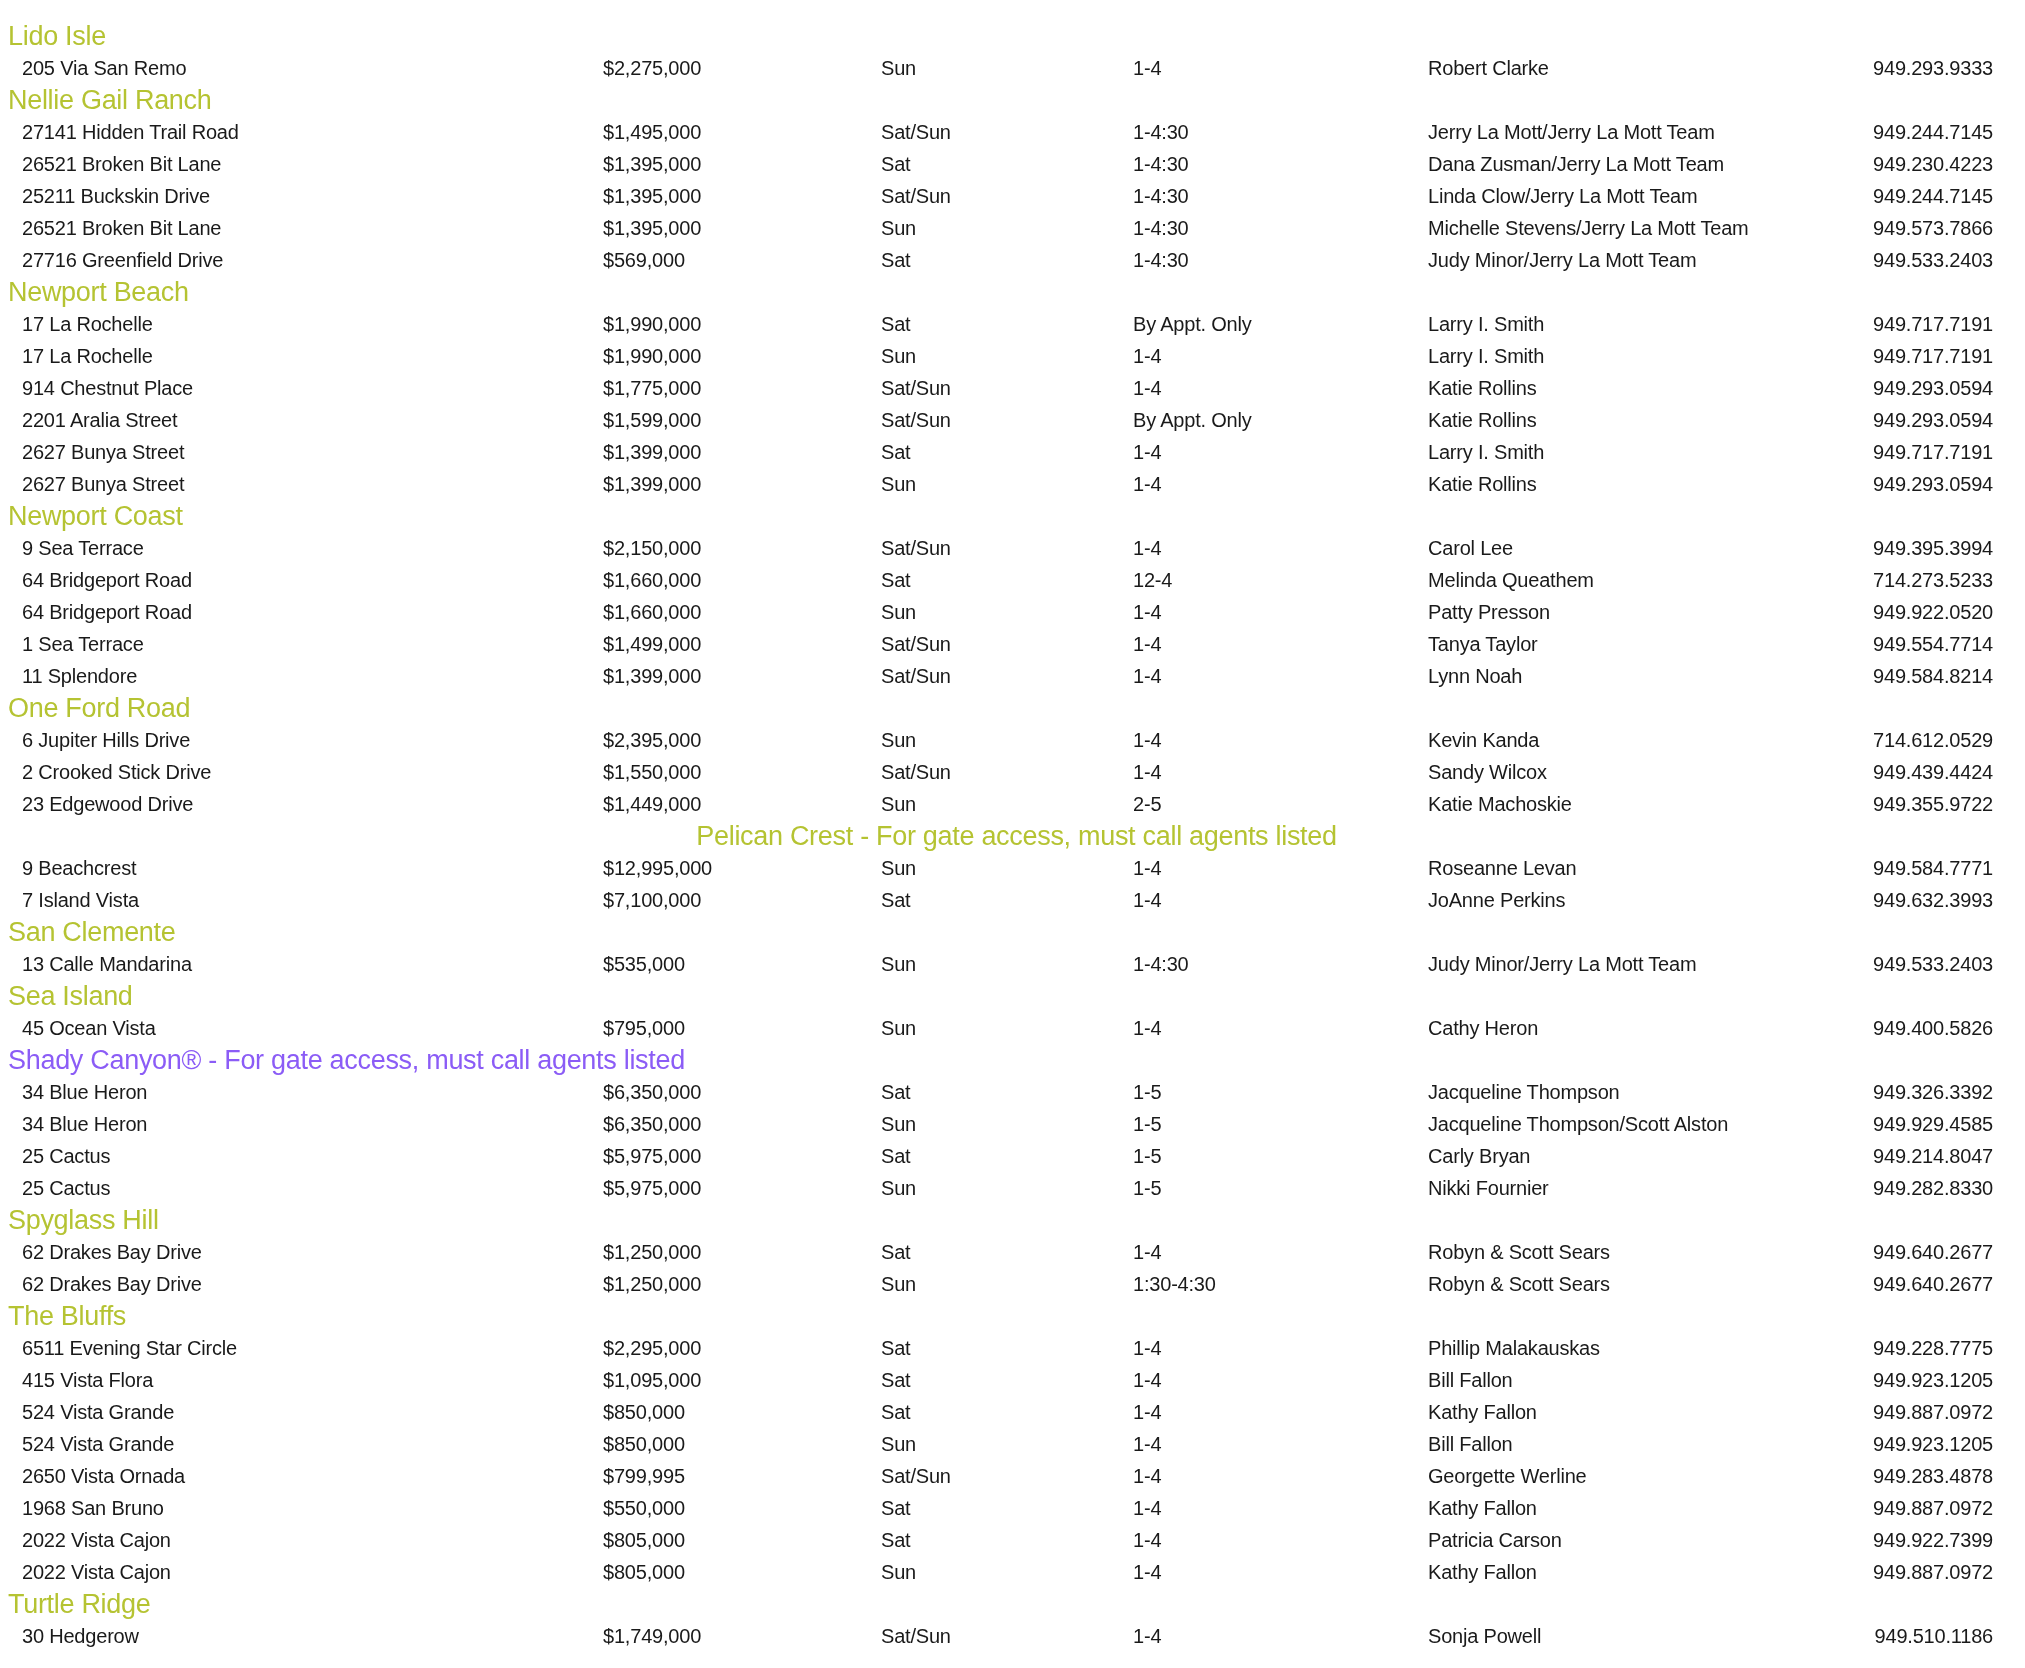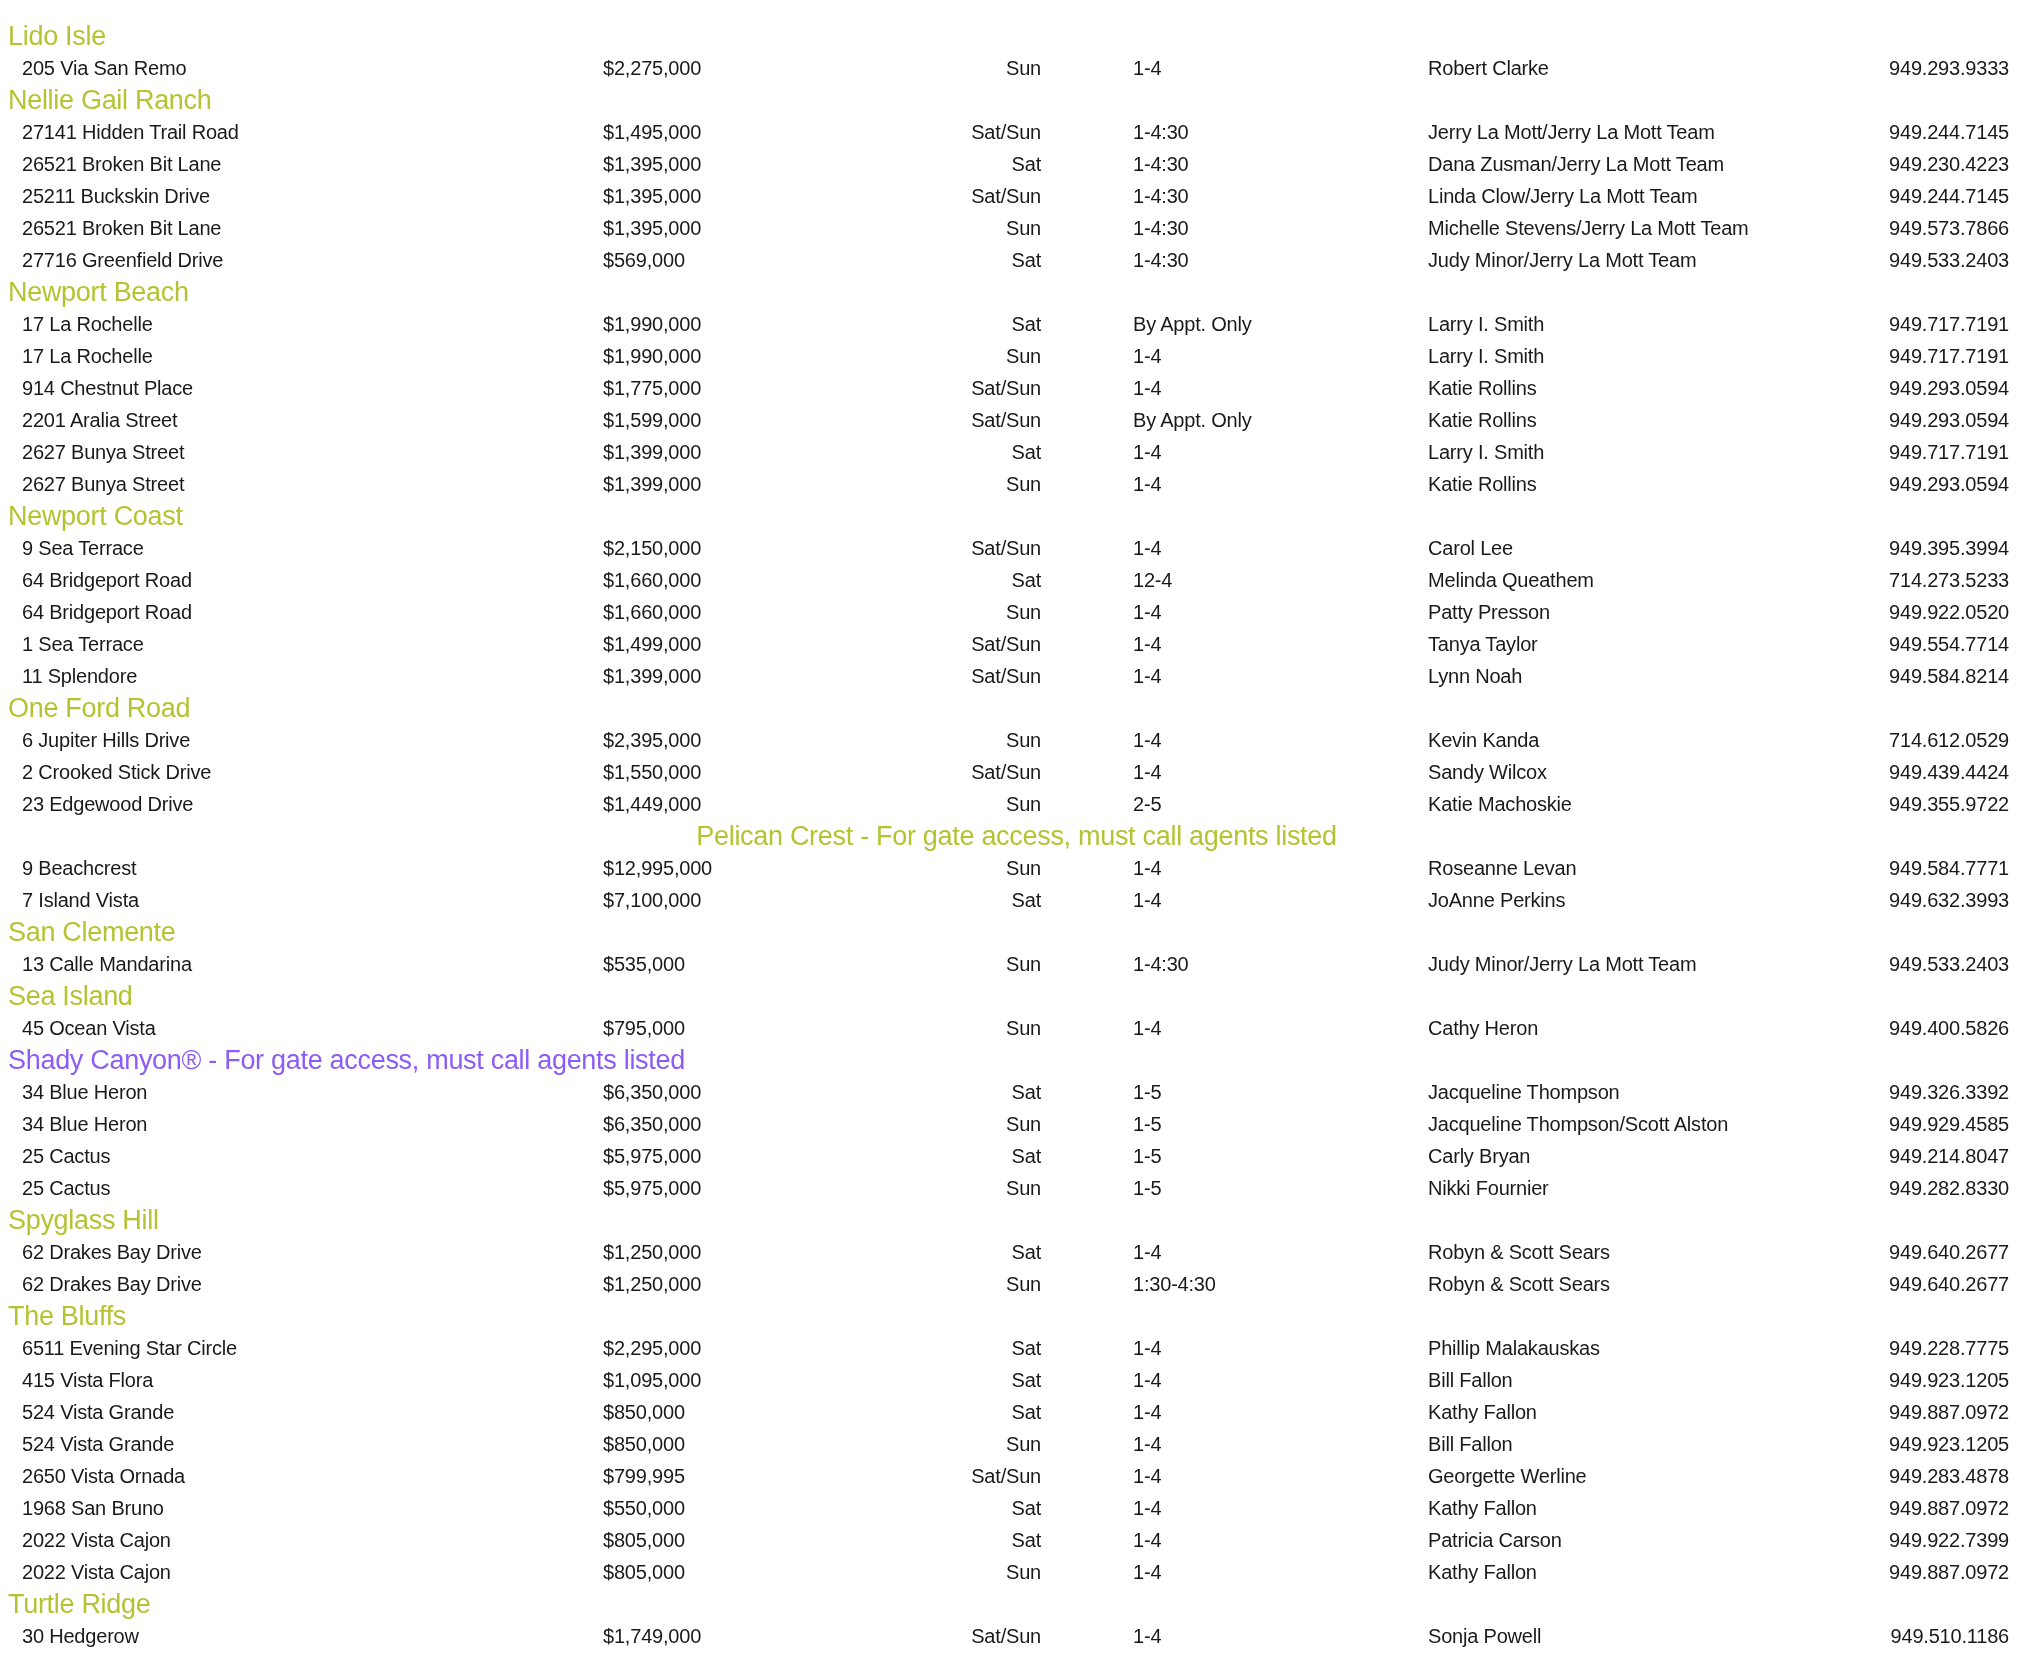--- a/index.html
+++ b/index.html
@@ -37,24 +37,24 @@
     font-size: 20px;
     white-space: nowrap;
     letter-spacing: -0.2px;
   }
   .row span {
     position: absolute;
     top: 0;
   }
   .c-address { left: 22px; }
   .c-price { left: 603px; }
-  .c-day { left: 881px; width: 160px; text-align: right; }
+  .c-day { left: 881px; width: 160px; text-align: left; }
   .c-time { left: 1133px; width: 200px; text-align: left; }
   .c-agent { left: 1428px; }
-  .c-phone { right: 16px; text-align: left; }
+  .c-phone { right: 32px; text-align: left; }
 </style>
 </head>
 <body style="color: rgb(26, 26, 26); background: rgb(255, 255, 255);">
 
 <div id="listing">
     <div class="section-heading" style="color: rgb(181, 195, 50);">Lido Isle</div>
     <div class="row">
       <span class="c-address">205 Via San Remo</span>
       <span class="c-price">$2,275,000</span>
       <span class="c-day">Sun</span>

